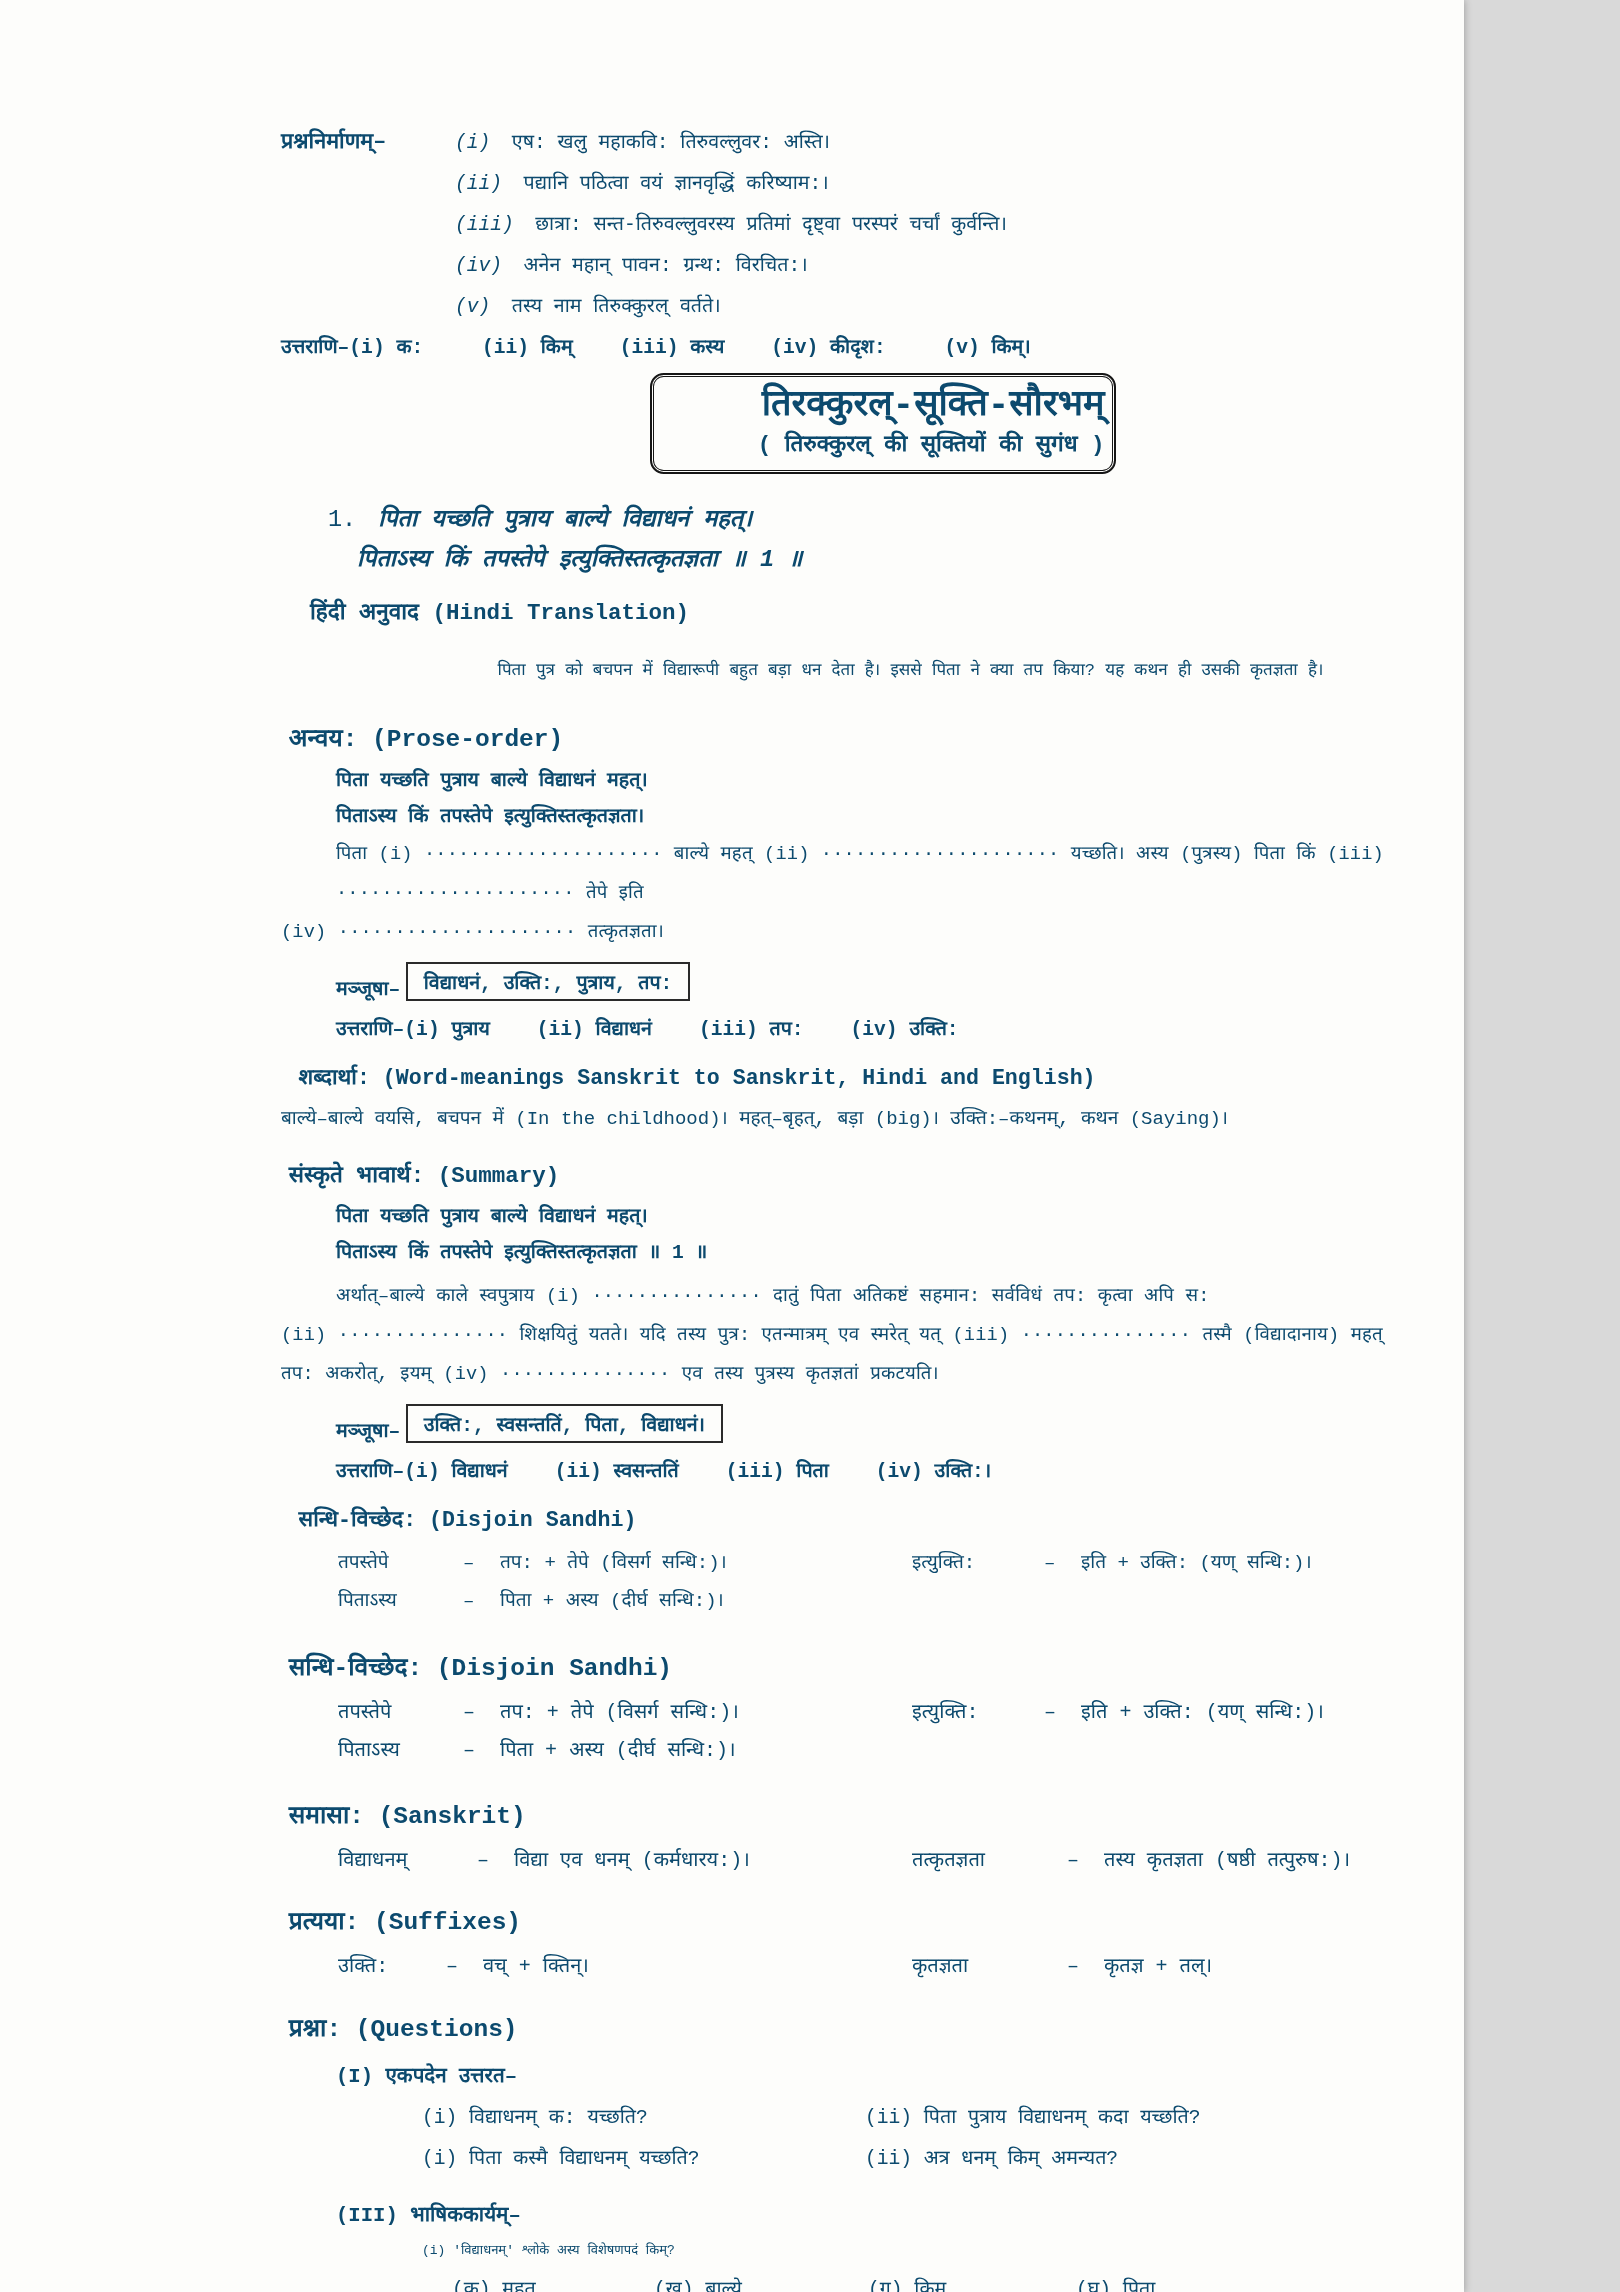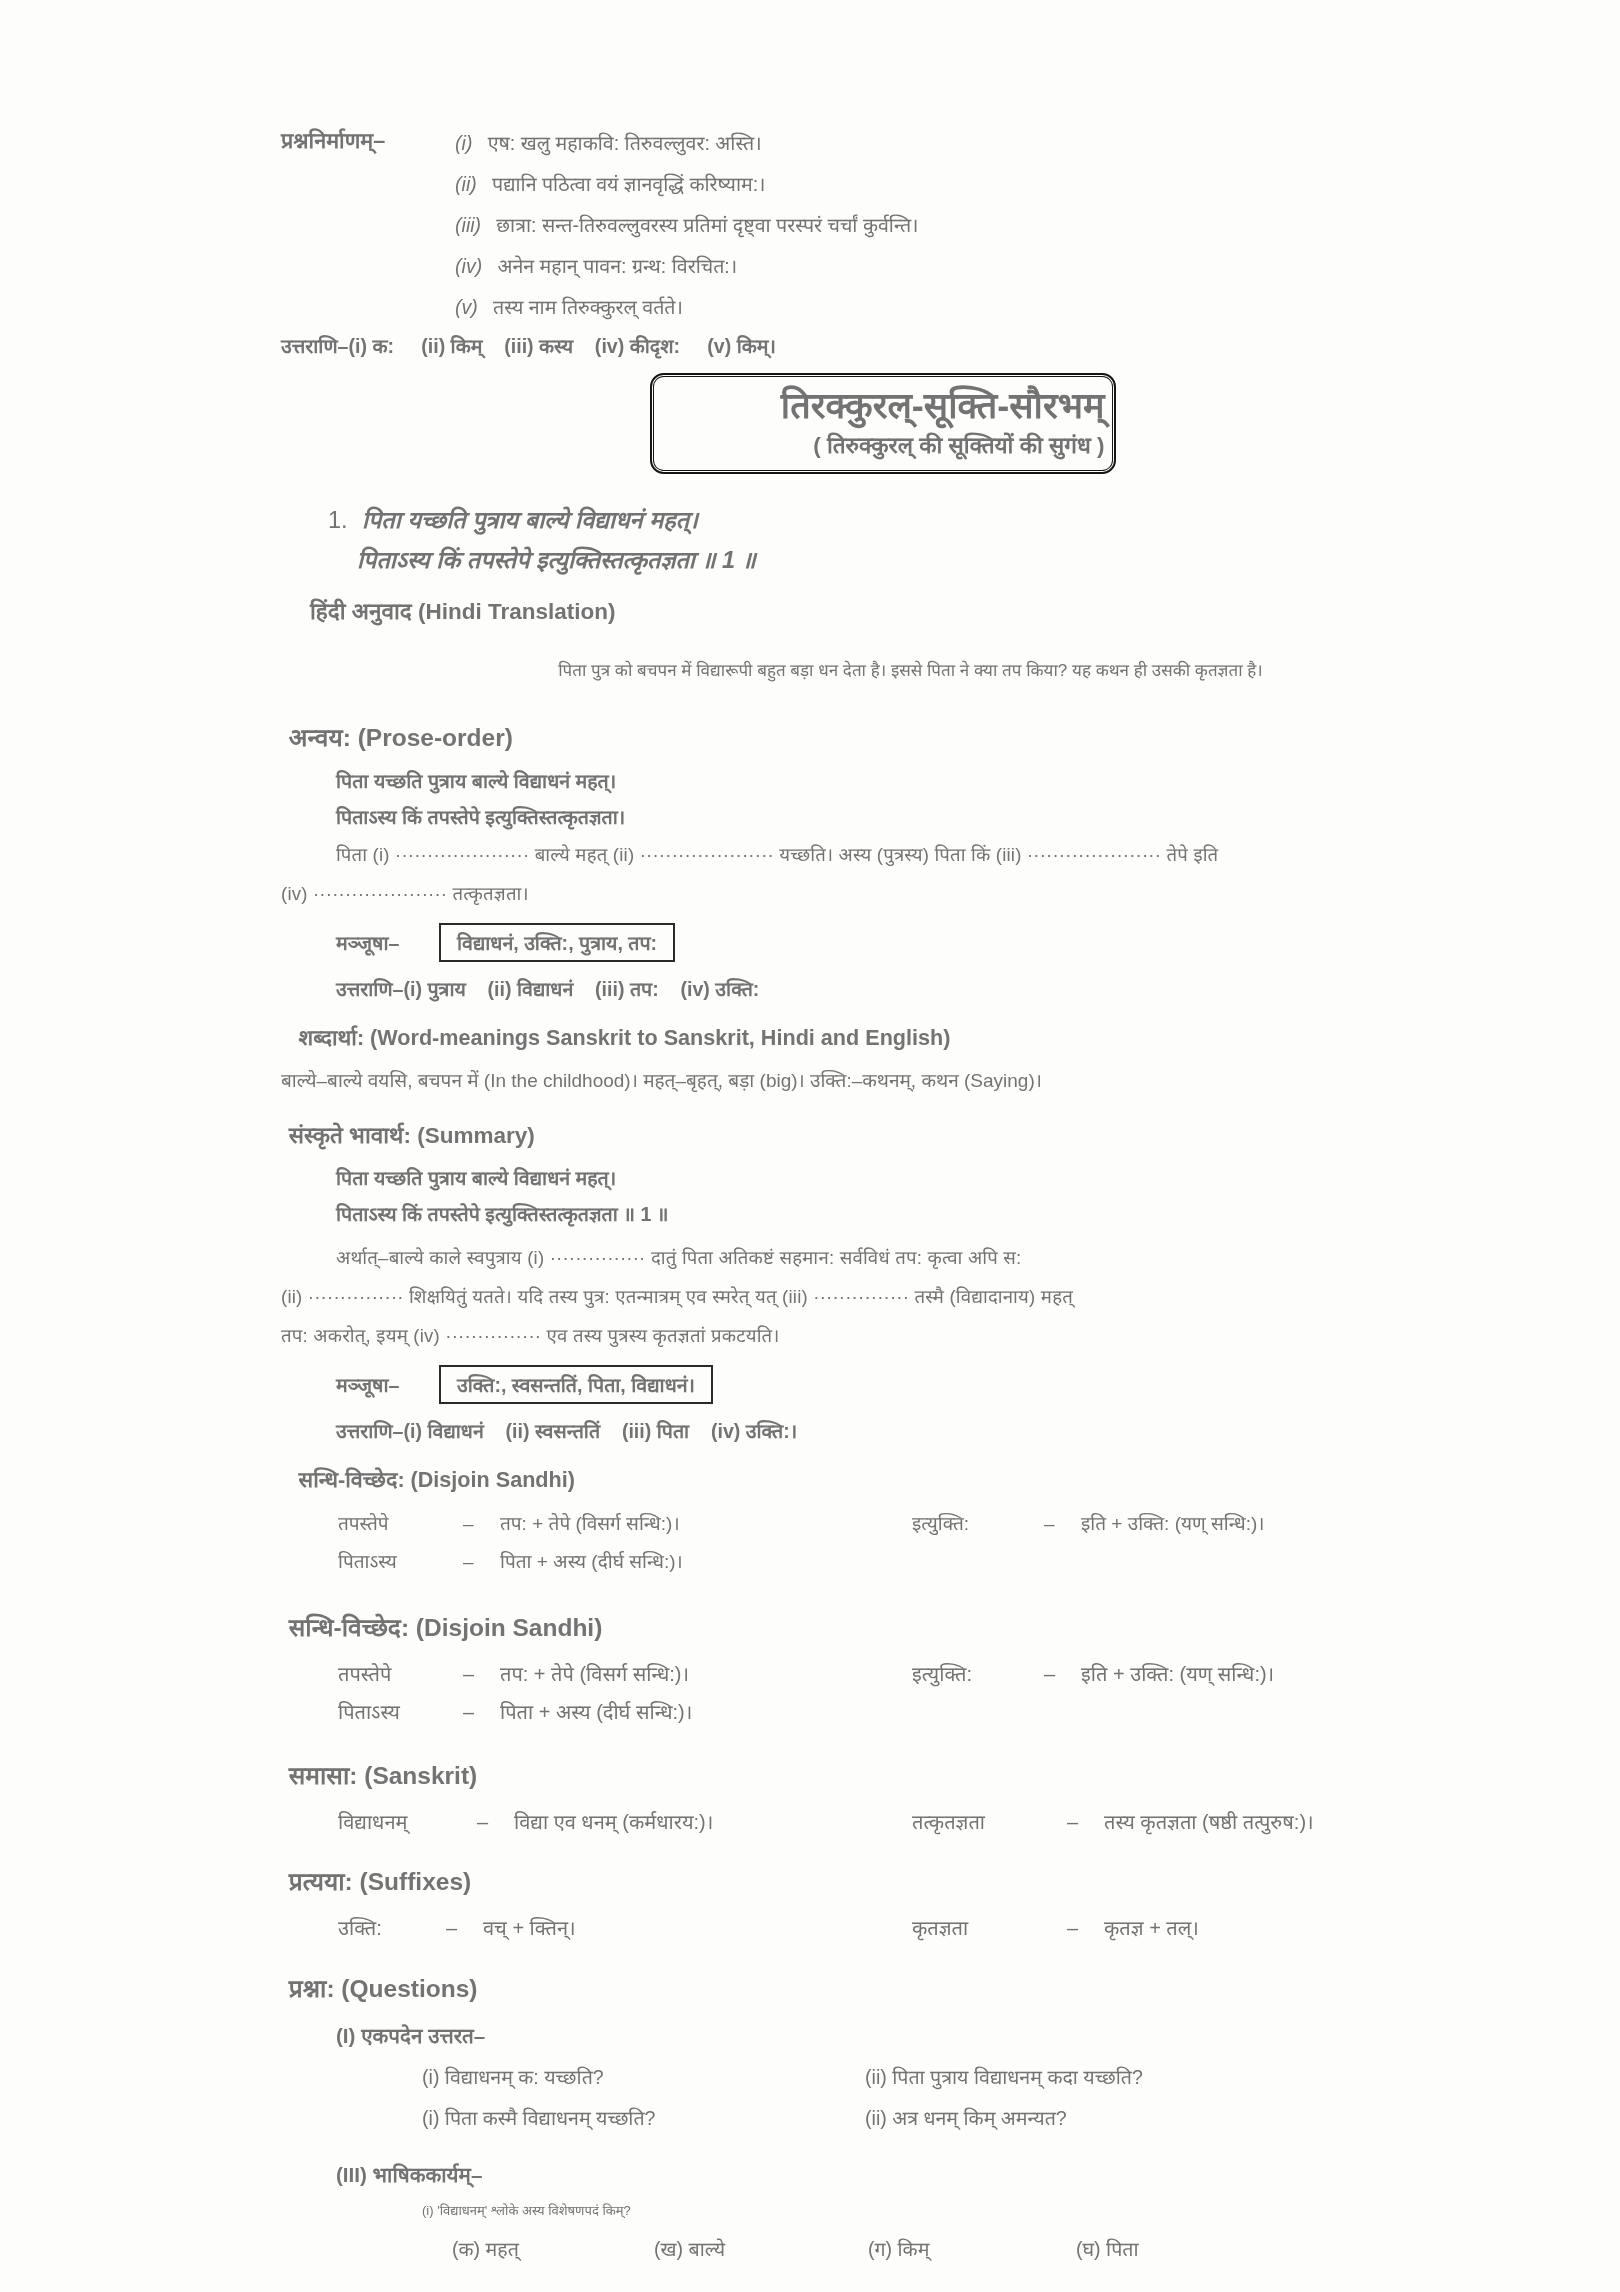--- a/index.html
+++ b/index.html
@@ -1,21 +1,21 @@
 <!DOCTYPE html>
 <html><head>
 <meta charset="utf-8">
 <style>
   html,body{margin:0;padding:0;background:#d9d9d9;}
   .page{
     position:relative;
-    width:1620px;height:2293px;
+    width:1464px;height:2293px;
     background:#fdfdfb;
-    font-family:Liberation Sans, sans-serif;
-    color:#737373;
+    font-family:Liberation Mono, monospace;
+    color:#0c4a6e;
     overflow:hidden;
     box-shadow:0 0 7.8px rgba(0,0,0,.3);
   }
   .content{position:absolute;left:281px;top:123px;width:1204px;}
   .prewrap{white-space:pre-wrap;}
 
   
   .qf{display:flex;}
   .qf-label{font-weight:bold;font-size:21.6px;width:174px;flex:0 0 174px;padding-top:2px;}
   .qf-items{flex:1;}
@@ -42,21 +42,21 @@
   .h-main{font-weight:bold;font-size:24.5px;margin:21.6px 0 0 7.8px;}
   .h-mid{font-weight:bold;font-size:21.6px;margin:19.6px 0 0 17.6px;}
 
   .para{font-size:17px;line-height:33px;margin-top:28px;text-indent:55px;text-align:center;}
   .para0{font-size:19px;line-height:39px;margin-top:9.8px;}
 
   .bold-line{font-weight:bold;font-size:19.6px;line-height:36px;margin-left:55px;}
   .fill-line{font-size:18.6px;line-height:39px;margin-left:55px;letter-spacing:0.2px;}
   .fill-line.outdent{margin-left:0;}
 
-  .manjusha{display:flex;align-items:center;margin:9.8px 0 0 55px;gap:34px;}
+  .manjusha{display:flex;align-items:flex-end;margin:9.8px 0 0 55px;}
   .manjusha .mlabel{font-weight:bold;font-size:19.6px;margin-right:5.9px;}
   .manjusha .mbox{border:2px solid #2a2a2a;padding:3.9px 15.7px;font-weight:bold;font-size:19.6px;}
   .ans-sub{font-weight:bold;font-size:19.6px;margin:13.7px 0 0 55px;}
 
   
   .rule-rows{margin:11.8px 0 0 57px;font-size:19px;}
   .rule-row{display:grid;grid-template-columns:125px 37px 412px 132px 37px 1fr;line-height:38px;}
   .rule-row span{white-space:nowrap;}
 
   

